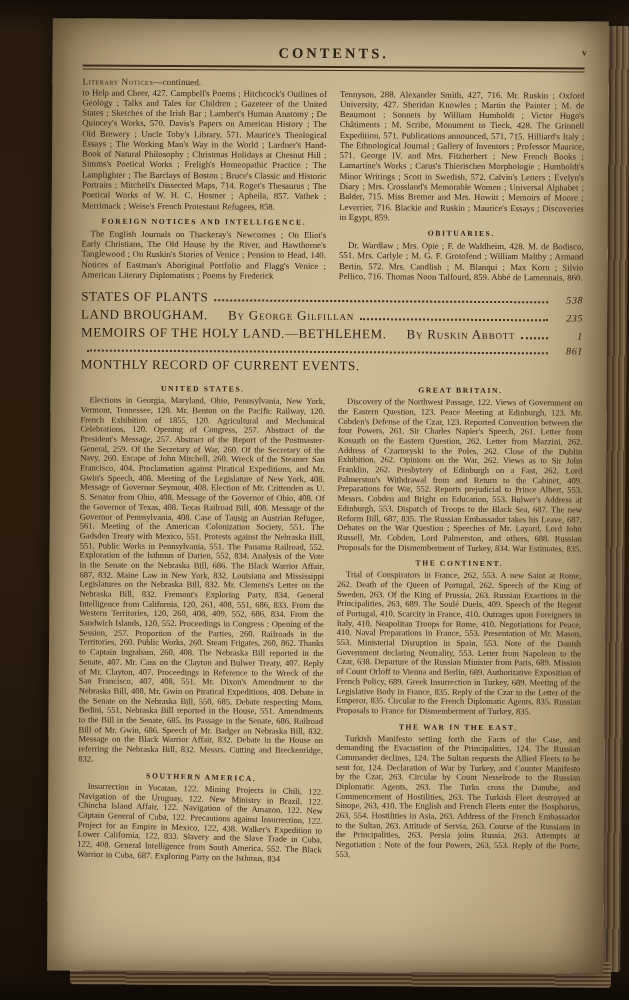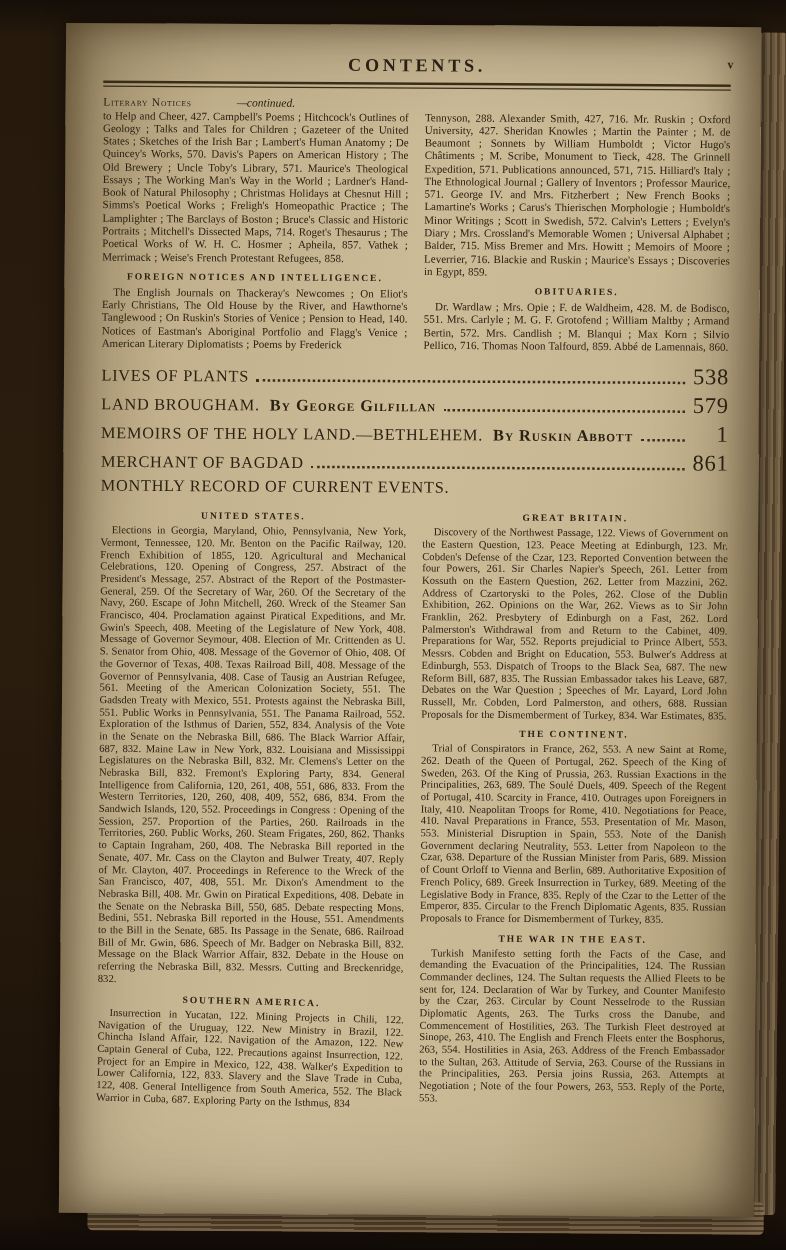--- a/index.html
+++ b/index.html
@@ -28,35 +28,35 @@
     color:#2b2113;
   }
   .hdr{position:relative;text-align:center;}
   .hdr-title{font-size:14.5px;letter-spacing:3px;font-weight:bold;text-align:right;}
   .folio{position:absolute;right:-2px;top:2px;font-size:9.5px;font-weight:bold;}
   .rule{border-top:2.5px solid #3a2e1a;margin-top:4px;}
   .rule2{border-top:1px solid #3a2e1a;margin-top:1.5px;margin-bottom:7px;}
 
   .ln-label{font-size:9.2px;margin-bottom:1px;}
   .sc{font-variant:small-caps;letter-spacing:.6px;text-align:right;}
-  .ital{font-style:italic;margin-left:36px;}
+  .ital{}
 
   .cols{display:flex;gap:13px;}
   .col{flex:1 1 0;min-width:0;}
   .dense{font-size:8.8px;line-height:1.17;text-align:justify;word-spacing:.4px;}
   .indent{text-indent:9px;}
   .sec-hd{text-align:center;font-size:7.6px;font-weight:bold;letter-spacing:1.6px;margin:6px 0 3px;}
 
   .toc{margin:9px 0 5px;}
   .toc-row{display:flex;align-items:baseline;font-size:13px;letter-spacing:.6px;margin:2px 0;white-space:nowrap;}
   .toc-title{flex:0 0 auto;}
-  .toc-by{flex:0 0 auto;margin-left:8px;font-variant:small-caps;letter-spacing:.8px;font-weight:bold;}
+  .toc-by{flex:0 0 auto;margin-left:20px;font-variant:small-caps;letter-spacing:.8px;}
   .toc-by:empty{margin-left:0;}
   .leader{flex:1 1 auto;border-bottom:2px dotted #3a2e1a;margin:0 5px 3px 6px;min-width:8px;}
-  .toc-page{flex:0 0 30px;text-align:right;font-size:18px;}
+  .toc-page{flex:0 0 30px;text-align:right;font-size:10px;font-style:italic;}
 
   .lower .dense{font-size:8.5px;line-height:1.14;}
   .sec-sa{transform:rotate(1.1deg);transform-origin:0 50%;}
 </style>
 </head>
 <body>
 
 <div class="fore-edge"></div>
 <div class="bottom-pages"></div>
 
@@ -81,39 +81,38 @@
     </div>
     <div class="col">
       <div class="dense">Tennyson, 288.  Alexander Smith, 427, 716.  Mr. Ruskin ; Oxford University, 427.  Sheridan Knowles ; Martin the Painter ; M. de Beaumont ; Sonnets by William Humboldt ; Victor Hugo's Châtiments ; M. Scribe, Monument to Tieck, 428.  The Grinnell Expedition, 571.  Publications announced, 571, 715.  Hilliard's Italy ; The Ethnological Journal ; Gallery of Inventors ; Professor Maurice, 571.  George IV. and Mrs. Fitzherbert ; New French Books ; Lamartine's Works ; Carus's Thierischen Morphologie ; Humboldt's Minor Writings ; Scott in Swedish, 572.  Calvin's Letters ; Evelyn's Diary ; Mrs. Crossland's Memorable Women ; Universal Alphabet ; Balder, 715.  Miss Bremer and Mrs. Howitt ; Memoirs of Moore ; Leverrier, 716.  Blackie and Ruskin ; Maurice's Essays ; Discoveries in Egypt, 859.</div>
       <div class="sec-hd">OBITUARIES.</div>
       <div class="dense indent">Dr. Wardlaw ; Mrs. Opie ; F. de Waldheim, 428.  M. de Bodisco, 551.  Mrs. Carlyle ; M. G. F. Grotofend ; William Maltby ; Armand Bertin, 572.  Mrs. Candlish ; M. Blanqui ; Max Korn ; Silvio Pellico, 716.  Thomas Noon Talfourd, 859.  Abbé de Lamennais, 860.</div>
     </div>
   </div>
 
   <div class="toc">
     <div class="toc-row">
-      <span class="toc-title">LIVES OF PLANTS</span>
+      <span class="toc-title">STATES OF PLANTS</span>
       <span class="toc-by"></span>
       <span class="leader"></span>
       <span class="toc-page">538</span>
     </div>
     <div class="toc-row">
       <span class="toc-title">LAND BROUGHAM.</span>
       <span class="toc-by">By George Gilfillan</span>
       <span class="leader"></span>
-      <span class="toc-page">579</span>
+      <span class="toc-page">235</span>
     </div>
     <div class="toc-row">
       <span class="toc-title">MEMOIRS OF THE HOLY LAND.—BETHLEHEM.</span>
       <span class="toc-by">By Ruskin Abbott</span>
       <span class="leader"></span>
       <span class="toc-page">1</span>
     </div>
     <div class="toc-row">
-      <span class="toc-title">MERCHANT OF BAGDAD</span>
       <span class="toc-by"></span>
       <span class="leader"></span>
       <span class="toc-page">861</span>
     </div>
     <div class="toc-row no-leader">
       <span class="toc-title">MONTHLY RECORD OF CURRENT EVENTS.</span>
       <span class="toc-by"></span>
 
     </div>
   </div>

